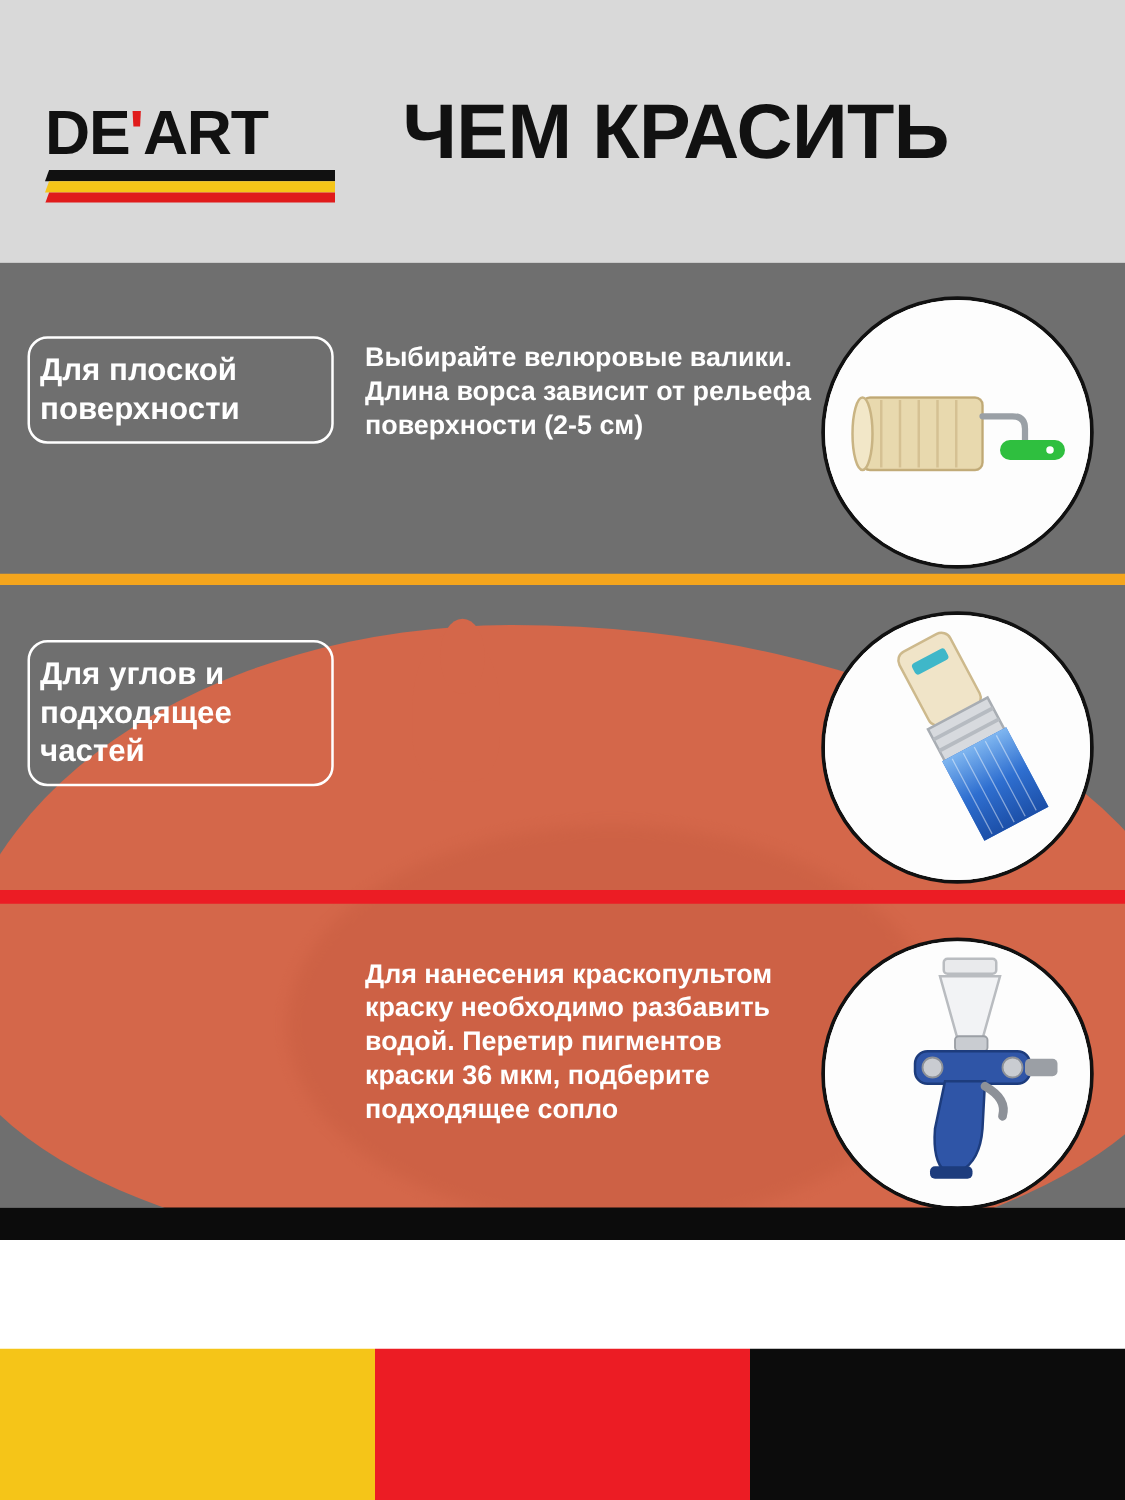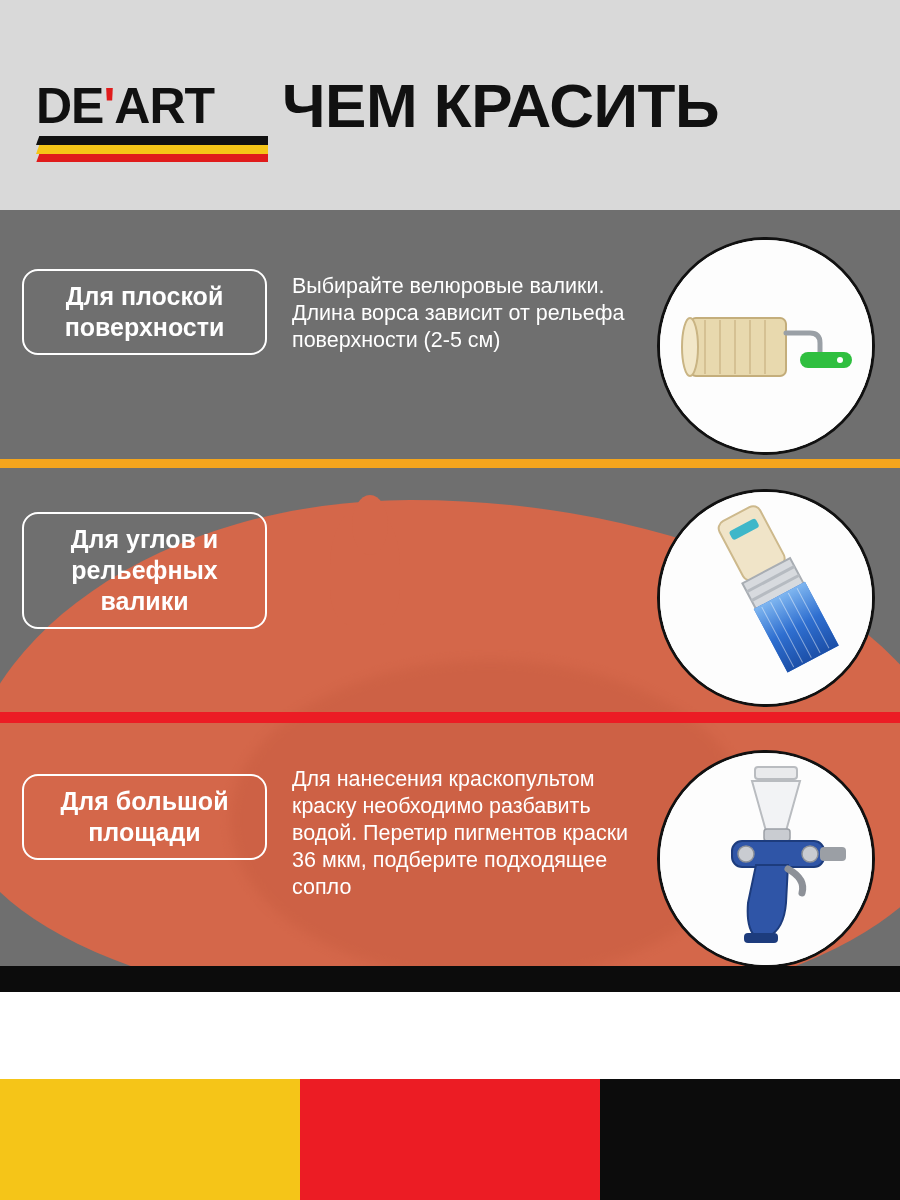--- a/index.html
+++ b/index.html
@@ -28,21 +28,21 @@
   .logo-word .accent{color:#e01b1b;}
   .logo-flag{
     position:relative;margin-top:4px;width:232px;height:26px;overflow:hidden;
   }
   .logo-flag .stripe{position:absolute;left:0;width:232px;height:9px;
     transform:skewX(-20deg);transform-origin:left bottom;}
   .logo-flag .s1{top:0;background:#111;}
   .logo-flag .s2{top:9px;background:#f5c518;}
   .logo-flag .s3{top:18px;background:#e01b1b;}
   .header-title{
-    margin-left:14px;font-size:62px;font-weight:bold;color:#111;
+    margin-left:54px;font-size:62px;font-weight:bold;color:#111;
     letter-spacing:-0.5px;white-space:nowrap;
   }
 
   
   .bg-grey{position:absolute;left:0;top:210px;width:900px;height:756px;background:#6f6f6f;}
   .paint{
     position:absolute;left:-40px;top:500px;width:1000px;height:520px;
     background:#d4674a;
     border-radius:45% 55% 48% 52% / 60% 58% 42% 40%;
   }
@@ -77,29 +77,29 @@
   
   .row{position:absolute;left:0;width:900px;height:230px;}
   .row1{top:225px;}
   .row2{top:478px;}
   .row3{top:730px;}
 
   .pill{
     position:absolute;left:22px;top:44px;width:245px;min-height:86px;
     border:2px solid #ffffff;border-radius:16px;
     display:flex;align-items:center;justify-content:center;
-    text-align:center;color:#ffffff;font-size:25px;font-weight:bold;
+    color:#ffffff;font-size:25px;font-weight:bold;
     line-height:31px;padding:10px 8px;box-sizing:border-box;
   }
   .row2 .pill{top:34px;min-height:110px;}
   .row3 .pill{top:44px;}
 
   .desc{
     position:absolute;left:292px;top:48px;width:360px;
-    color:#ffffff;font-size:21.5px;line-height:27px;
+    color:#ffffff;font-size:21.5px;line-height:27px;font-weight:bold;
   }
   .row2 .desc{top:72px;}
   .row3 .desc{top:36px;}
 
   .photo{
     position:absolute;left:657px;width:212px;height:212px;border-radius:50%;
     background:#ffffff;border:3px solid #111;overflow:hidden;
   }
   .row1 .photo{top:12px;}
   .row2 .photo{top:11px;}
@@ -145,21 +145,21 @@
         <ellipse cx="30" cy="107" rx="8" ry="29" fill="#f2e7c8" stroke="#c9b483" stroke-width="2"></ellipse>
         <path d="M126 93 L150 93 Q160 93 160 103 L160 120" fill="none" stroke="#9aa0a6" stroke-width="5" stroke-linecap="round"></path>
         <rect x="140" y="112" width="52" height="16" rx="8" fill="#2fbf3f"></rect>
         <circle cx="180" cy="120" r="3" fill="#ffffff"></circle>
       </svg>
     </div>
   </div>
   <div class="bar bar-orange"></div>
 
   <div class="row row2">
-    <div class="pill">Для углов и рельефных валики</div>
+    <div class="pill">Для углов и подходящее частей</div>
     <div class="photo">
       <svg viewBox="0 0 212 212">
         <rect x="0" y="0" width="212" height="212" fill="#fdfdfd"></rect>
         <g transform="rotate(-28 106 106)">
           <rect x="96" y="18" width="46" height="66" rx="8" fill="#f0e4c8" stroke="#cdb98c" stroke-width="2"></rect>
           <rect x="104" y="30" width="30" height="10" rx="3" fill="#3fb7c9"></rect>
           <rect x="92" y="82" width="54" height="30" fill="#d7dade" stroke="#a8adb3" stroke-width="2"></rect>
           <rect x="92" y="90" width="54" height="3" fill="#b6bbc1"></rect>
           <rect x="92" y="100" width="54" height="3" fill="#b6bbc1"></rect>
           <rect x="90" y="110" width="58" height="72" fill="#2f6fd0"></rect>
@@ -178,21 +178,20 @@
             <line x1="128" y1="112" x2="128" y2="180"></line>
             <line x1="138" y1="112" x2="138" y2="180"></line>
           </g>
         </g>
       </svg>
     </div>
   </div>
   <div class="bar bar-red"></div>
 
   <div class="row row3">
-    <div class="pill">Для большой площади</div>
     <div class="desc">Для нанесения краскопультом краску необходимо разбавить водой. Перетир пигментов краски 36 мкм, подберите подходящее сопло</div>
     <div class="photo">
       <svg viewBox="0 0 212 212">
         <rect x="0" y="0" width="212" height="212" fill="#fdfdfd"></rect>
         <rect x="95" y="14" width="42" height="12" rx="3" fill="#e9eaec" stroke="#b9bcc0" stroke-width="2"></rect>
         <path d="M92 28 L140 28 L126 78 L106 78 Z" fill="#f2f3f5" stroke="#b9bcc0" stroke-width="2"></path>
         <rect x="104" y="76" width="26" height="12" rx="3" fill="#c9ccd1" stroke="#9b9fa5" stroke-width="1.5"></rect>
         <rect x="72" y="88" width="92" height="26" rx="10" fill="#2f55a7" stroke="#1d3c7d" stroke-width="2"></rect>
         <circle cx="86" cy="101" r="8" fill="#c9ccd1" stroke="#8d9198" stroke-width="1.5"></circle>
         <circle cx="150" cy="101" r="8" fill="#c9ccd1" stroke="#8d9198" stroke-width="1.5"></circle>

